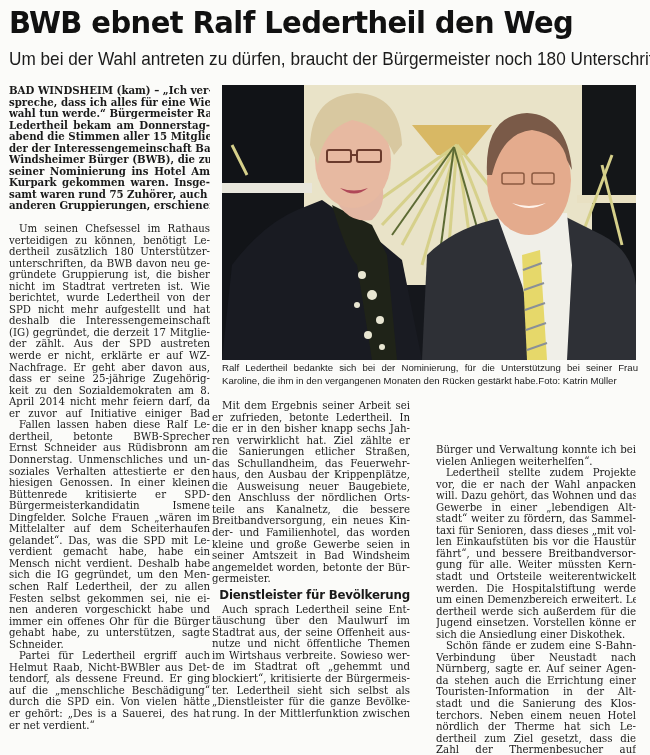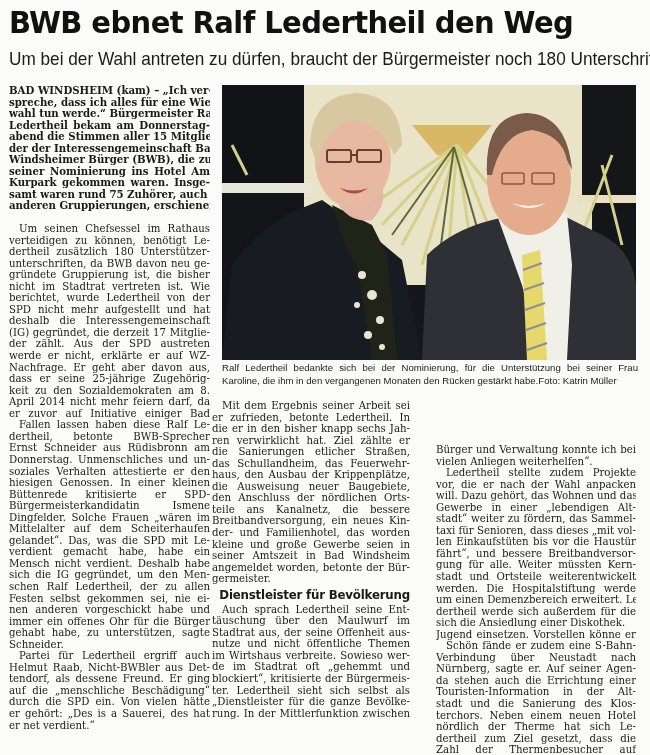--- a/index.html
+++ b/index.html
@@ -240,22 +240,22 @@
       <span class="l">Gewerbe in einer „lebendigen Alt-</span>
       <span class="l">stadt“ weiter zu fördern, das Sammel-</span>
       <span class="l">taxi für Senioren, dass dieses „mit vol-</span>
       <span class="l">len Einkaufstüten bis vor die Haustür</span>
       <span class="l">fährt“, und bessere Breitbandversor-</span>
       <span class="l">gung für alle. Weiter müssten Kern-</span>
       <span class="l">stadt und Ortsteile weiterentwickelt</span>
       <span class="l">werden. Die Hospitalstiftung werde</span>
       <span class="l">um einen Demenzbereich erweitert. Le-</span>
       <span class="l">dertheil werde sich außerdem für die</span>
+      <span class="l">Jugend einsetzen. Vorstellen könne er</span>
       <span class="l end">sich die Ansiedlung einer Diskothek.</span>
-      <span class="l">Jugend einsetzen. Vorstellen könne er</span>
     </div>
   <div>
       <span class="l ind">Schön fände er zudem eine S-Bahn-</span>
       <span class="l">Verbindung über Neustadt nach</span>
       <span class="l">Nürnberg, sagte er. Auf seiner Agen-</span>
       <span class="l">da stehen auch die Errichtung einer</span>
       <span class="l">Touristen-Information in der Alt-</span>
       <span class="l">stadt und die Sanierung des Klos-</span>
       <span class="l">terchors. Neben einem neuen Hotel</span>
       <span class="l">nördlich der Therme hat sich Le-</span>

